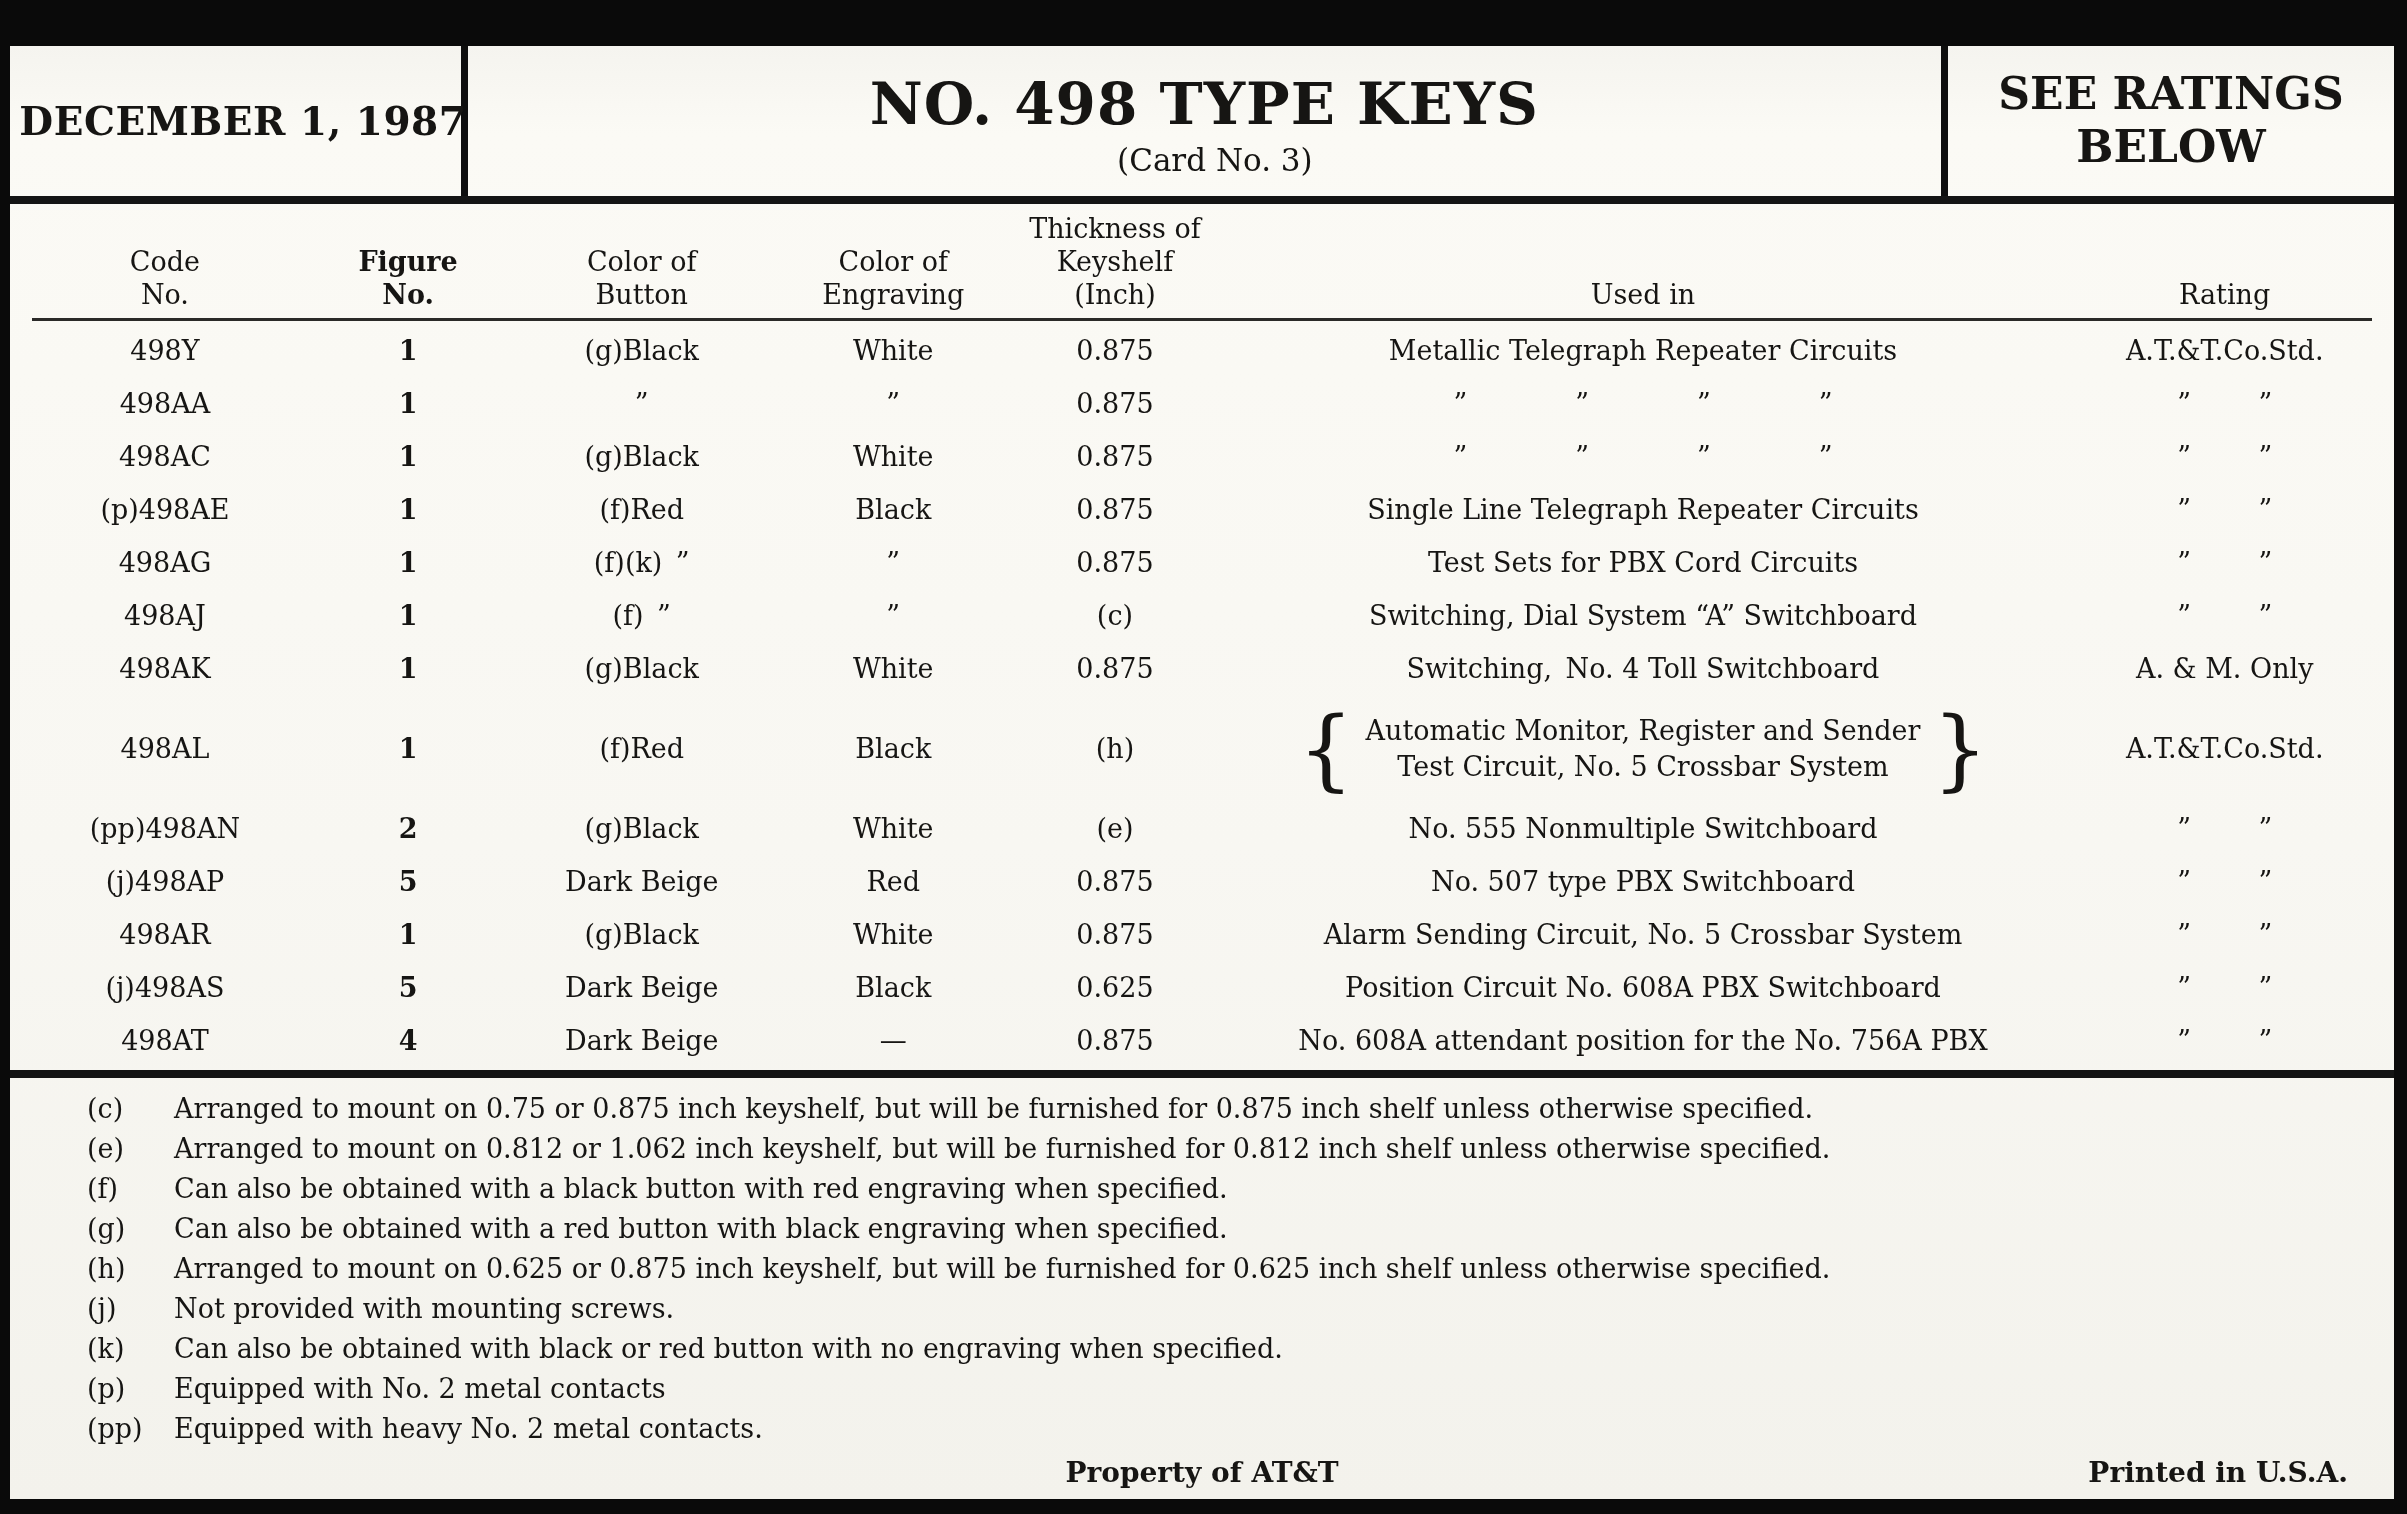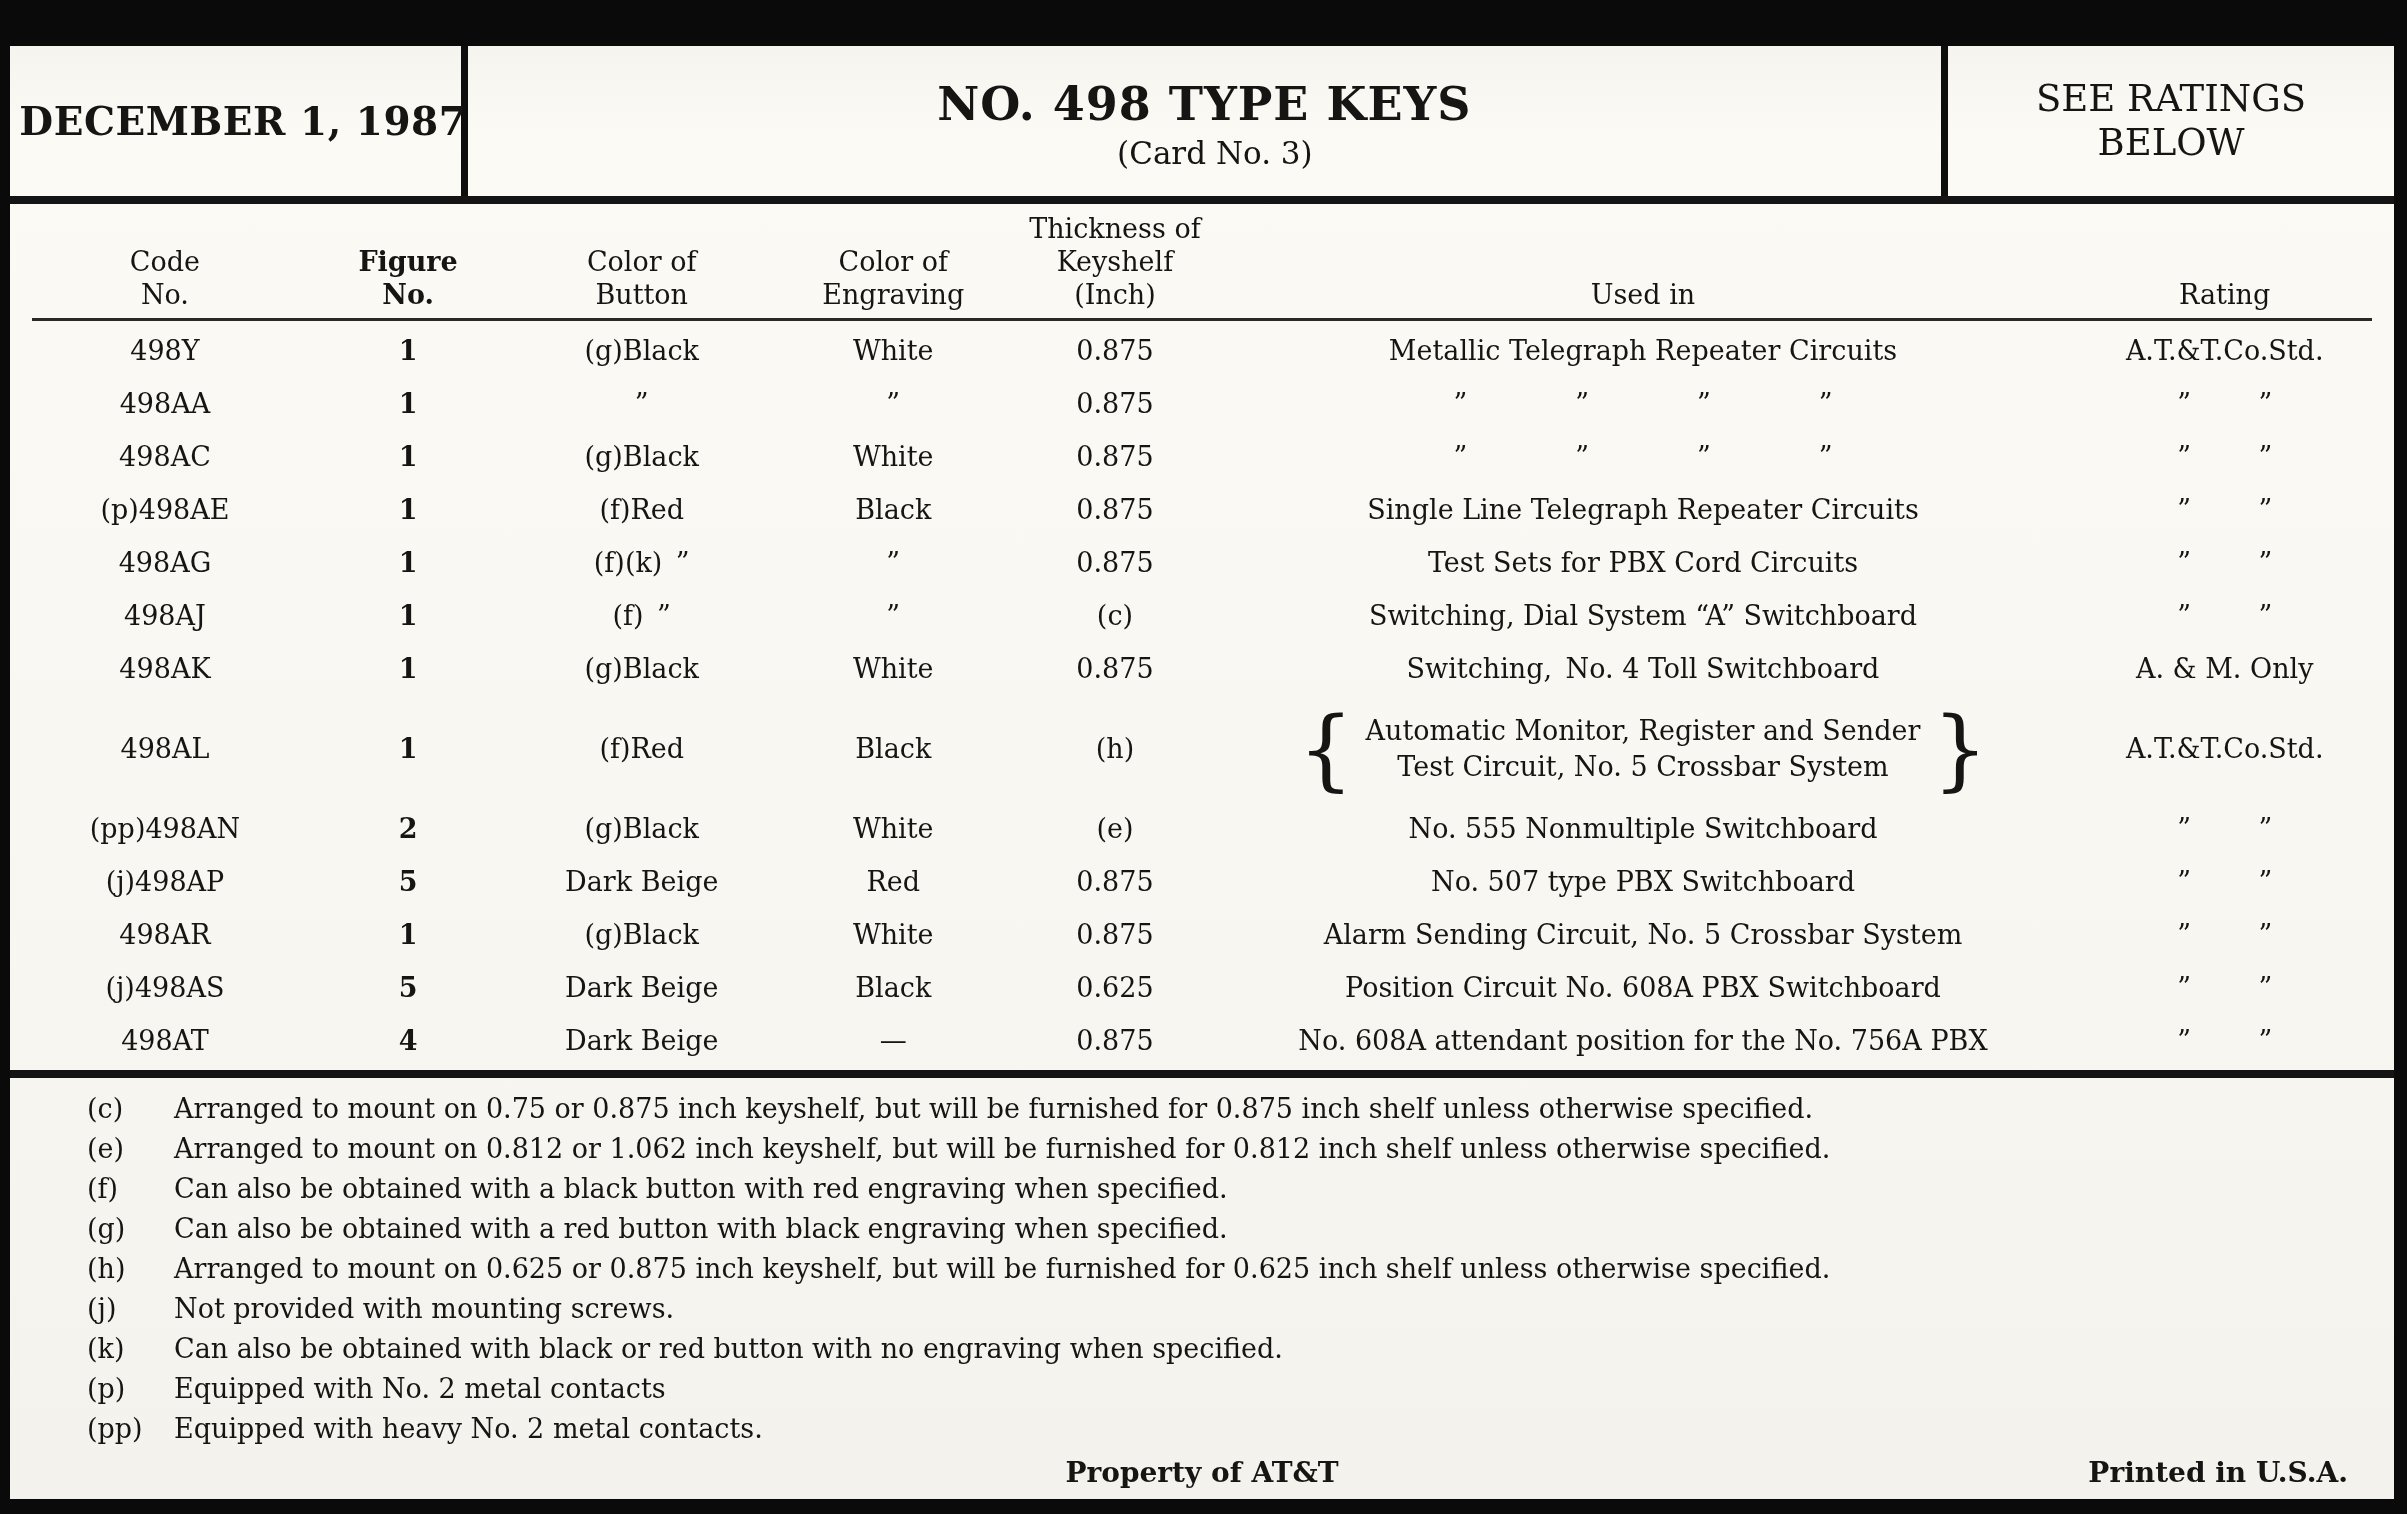--- a/index.html
+++ b/index.html
@@ -16,26 +16,26 @@
     background:linear-gradient(180deg,#f5f4ef 0%,#fbfaf5 6%,#f8f7f2 55%,#f3f2ec 100%);
   }
   
   .header-band { height:150px; display:flex; align-items:stretch; }
   .h-left {
     width:19.2%; display:flex; align-items:center; justify-content:center;
     border-right:7px solid #0e0e0e;
   }
   .date { font-weight:700; font-size:39px; letter-spacing:0.5px; white-space:nowrap;margin-left:15px; }
   .h-center { flex:1; display:flex; flex-direction:column; align-items:center; justify-content:center; padding-top:6px; }
-  .title { font-weight:700; font-size:46px; letter-spacing:1px; white-space:nowrap; }
+  .title { font-weight:700; font-size:58px; letter-spacing:1px; white-space:nowrap; }
   .subtitle { font-size:31px; margin-top:4px;margin-left:21px; }
   .h-right {
     width:19%; border-left:7px solid #0e0e0e;
     display:flex; flex-direction:column; align-items:center; justify-content:center;
-    font-weight:400; font-size:37px; line-height:1.2; text-align:center;
+    font-weight:700; font-size:44px; line-height:1.2; text-align:center;
   }
   
   .rule { background:#141414; }
   .rule.thick { height:8px; }
   .rule.thin { height:3px; margin:0 22px; background:#2b2a28; }
   
   .col-headers { display:flex; align-items:flex-end; padding:8px 0 7px; }
   .hcell { font-size:27px; line-height:33px; text-align:center; }
   
   .c-code { width:13%; }

